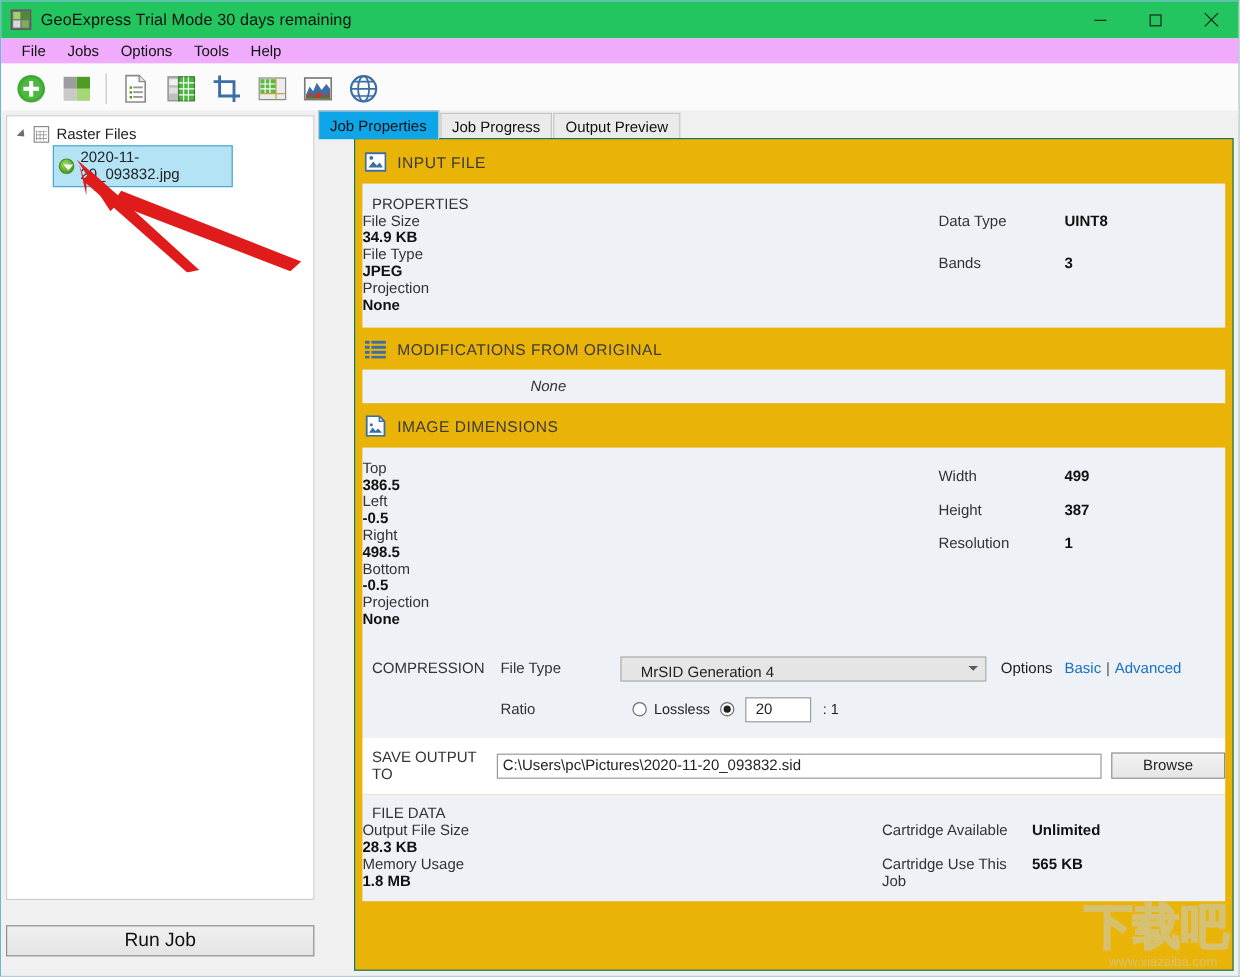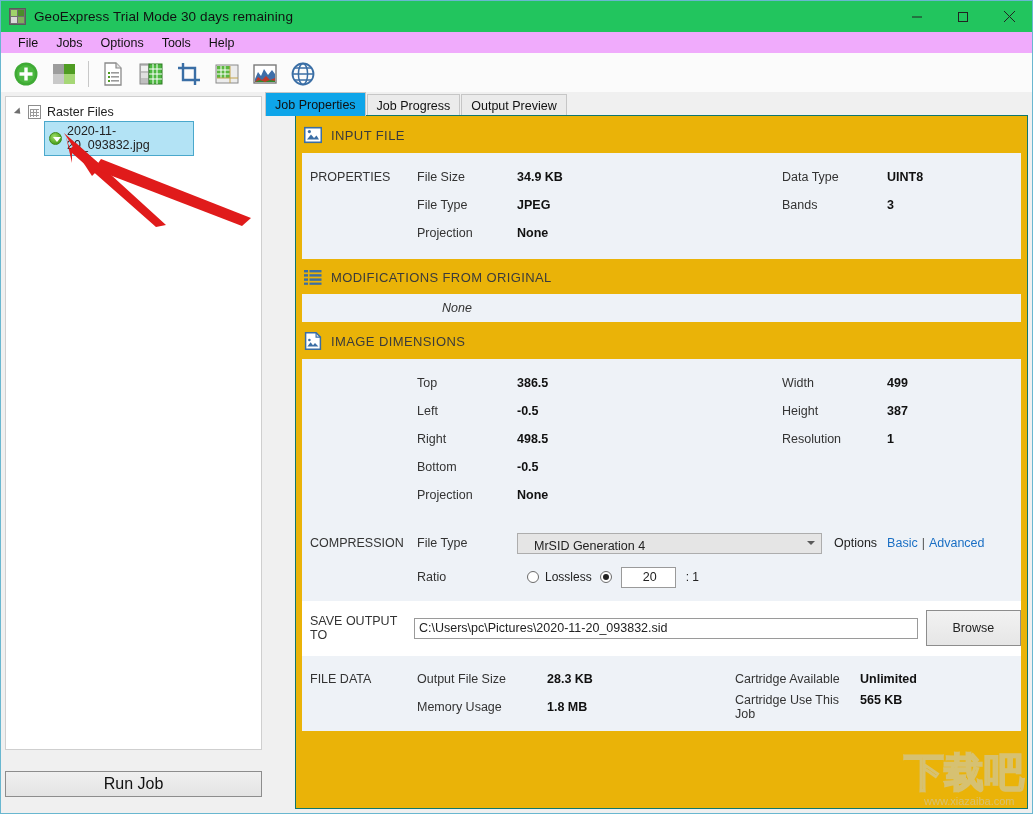--- a/index.html
+++ b/index.html
@@ -189,21 +189,21 @@
     margin:0 6px;
     padding:10px 0 12px 0;
   }
   .row { display:flex; align-items:center; min-height:28px; }
   .c-label {
     width:115px; padding-left:8px;
     font-size:12.5px; color:#333;
   }
   .c-key { width:100px; font-size:12.5px; color:#333; }
   .c-val { font-size:12.5px; color:#111; font-weight:bold; }
-  .col-a { display:flex; width:480px; }
+  .col-a { display:flex; width:480px;flex-direction:column; }
   .col-b { display:flex; }
   .c-key2 { width:105px; font-size:12.5px; color:#333; }
 
   .none-row {
     background:#eef2f7;
     margin:0 6px;
     height:28px;
     display:flex; align-items:center;
   }
   .none-text {
@@ -238,37 +238,37 @@
     border:1px solid #6b6b6b;background:#fff;
     display:inline-block; position:relative; flex:none;
   }
   .radio.on::after{
     content:"";position:absolute;left:2px;top:2px;
     width:6px;height:6px;border-radius:50%;background:#222;
   }
   .txtbox {
     width:55px;height:21px;
     background:#fff;border:1px solid #9a9a9a;
-    display:flex;align-items:center;padding:0 21px;
+    display:flex;align-items:center;padding:0 8px;
     font-size:12.5px;
   }
   .save-row {
     display:flex; align-items:center;
     margin:0 6px; padding:9px 0 10px 0;
     background:#ffffff;
   }
   .pathbox {
     width:518px;height:21px;
     background:#fff;border:1px solid #9a9a9a;
     display:flex;align-items:center;padding:0 4px;
     font-size:12.5px;
   }
   .browse {
     margin-left:8px;
-    width:98px;height:36px;
+    width:98px;height:22px;
     background:linear-gradient(#f2f2f2,#e6e6e6);
     border:1px solid #8d8d8d;
     display:flex;align-items:center;justify-content:center;
     font-size:12.5px;
   }
   .fd-body { background:#eef2f7; margin:0 6px; padding:9px 16px 10px 0; }
   .fd-key { width:130px; font-size:12.5px; color:#333; }
   .fd-key2 { width:125px; font-size:12.5px; color:#333; }
 
   .watermark {

